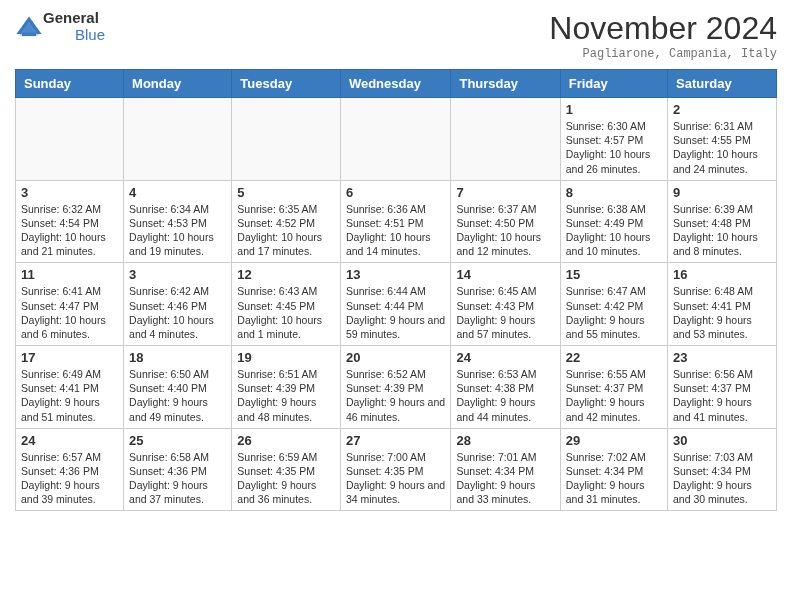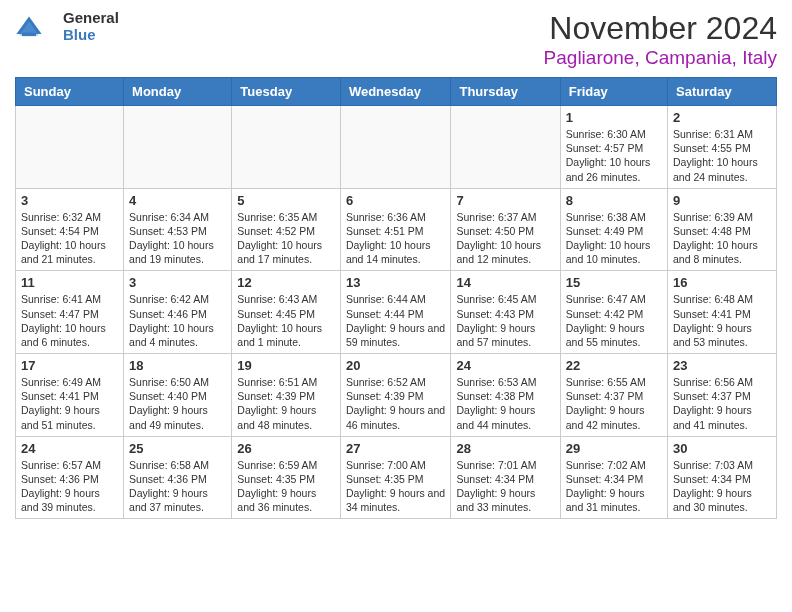--- a/index.html
+++ b/index.html
@@ -18,53 +18,55 @@
     }
     .header {
       display: flex;
       justify-content: space-between;
       align-items: flex-start;
       margin-bottom: 8px;
     }
     .logo {
       display: flex;
       align-items: center;
-      gap: 20px;
+      gap: 0;
     }
     .logo-text {
       display: flex;
       flex-direction: column;
       line-height: 1.1;
     }
     .logo-general {
       font-size: 15px;
       font-weight: bold;
       color: #333;
     }
     .logo-blue {
       font-size: 15px;
-      font-weight: bold;
+      font-weight: normal;
       color: #3a7bbf;
+      margin-left: 32px;
     }
     .logo-icon {
       width: 28px;
       height: 28px;
     }
     .title-section {
       text-align: right;
     }
     .month-title {
       font-size: 32px;
       font-weight: normal;
       color: #333;
       margin-left: 24px;
     }
     .location-title {
-      font-size: 19px;
-      color: #a21caf;
+      font-size: 12px;
+      color: #737373;
+      font-family: Liberation Mono, monospace;
     }
     .calendar {
       width: 100%;
       border-collapse: collapse;
       border: 1px solid #ccc;
     }
     .calendar th {
       background-color: #3a7bbf;
       color: #fff;
       font-size: 13px;

